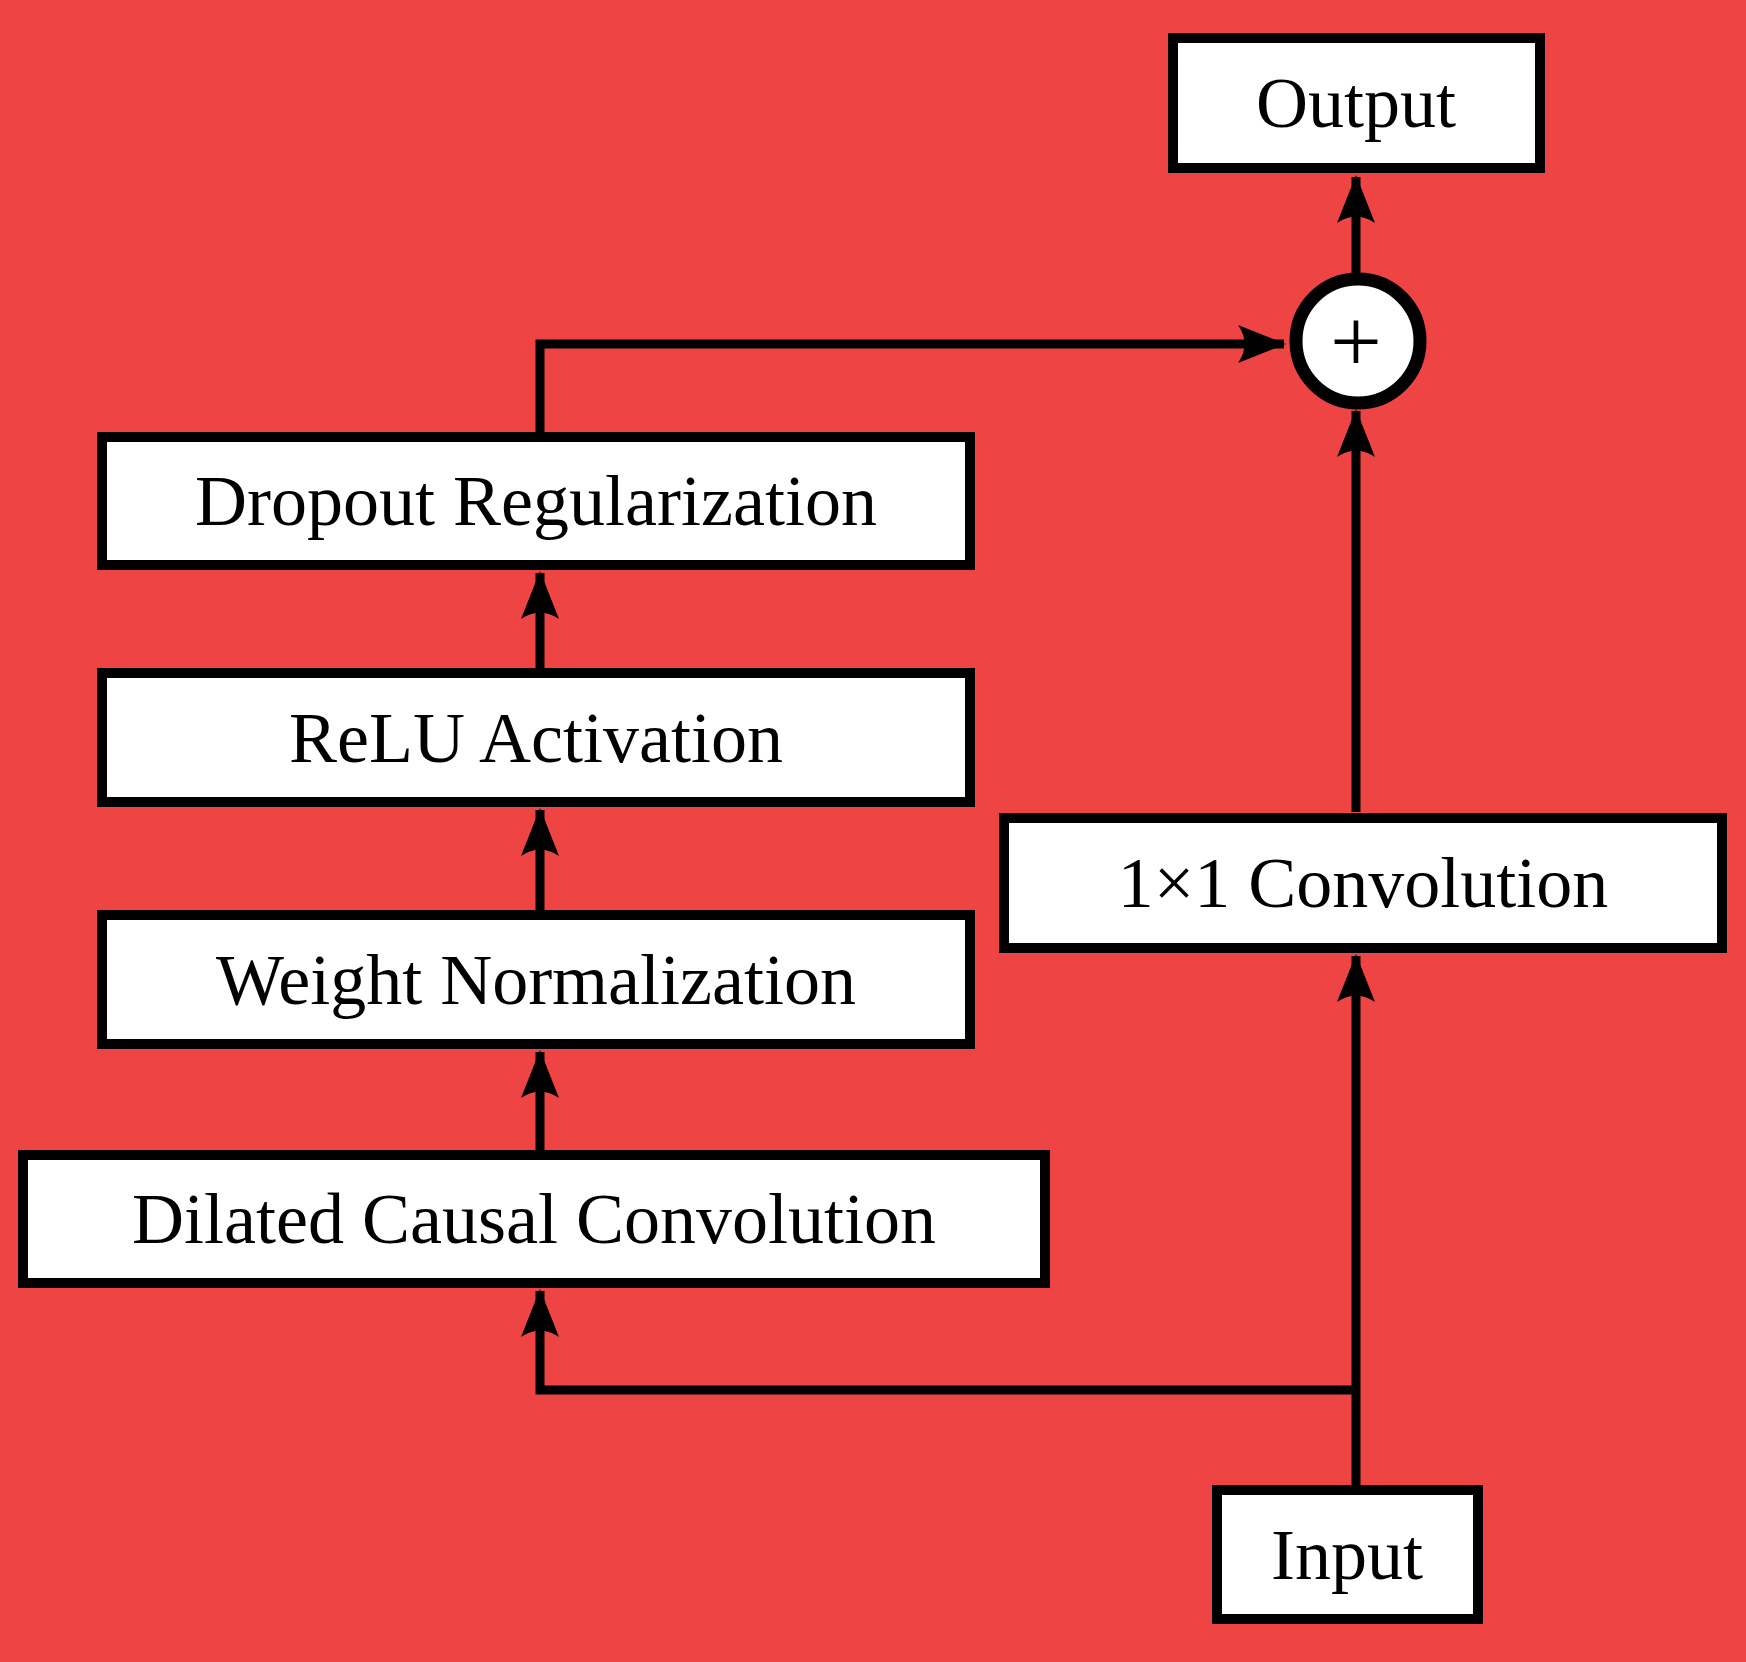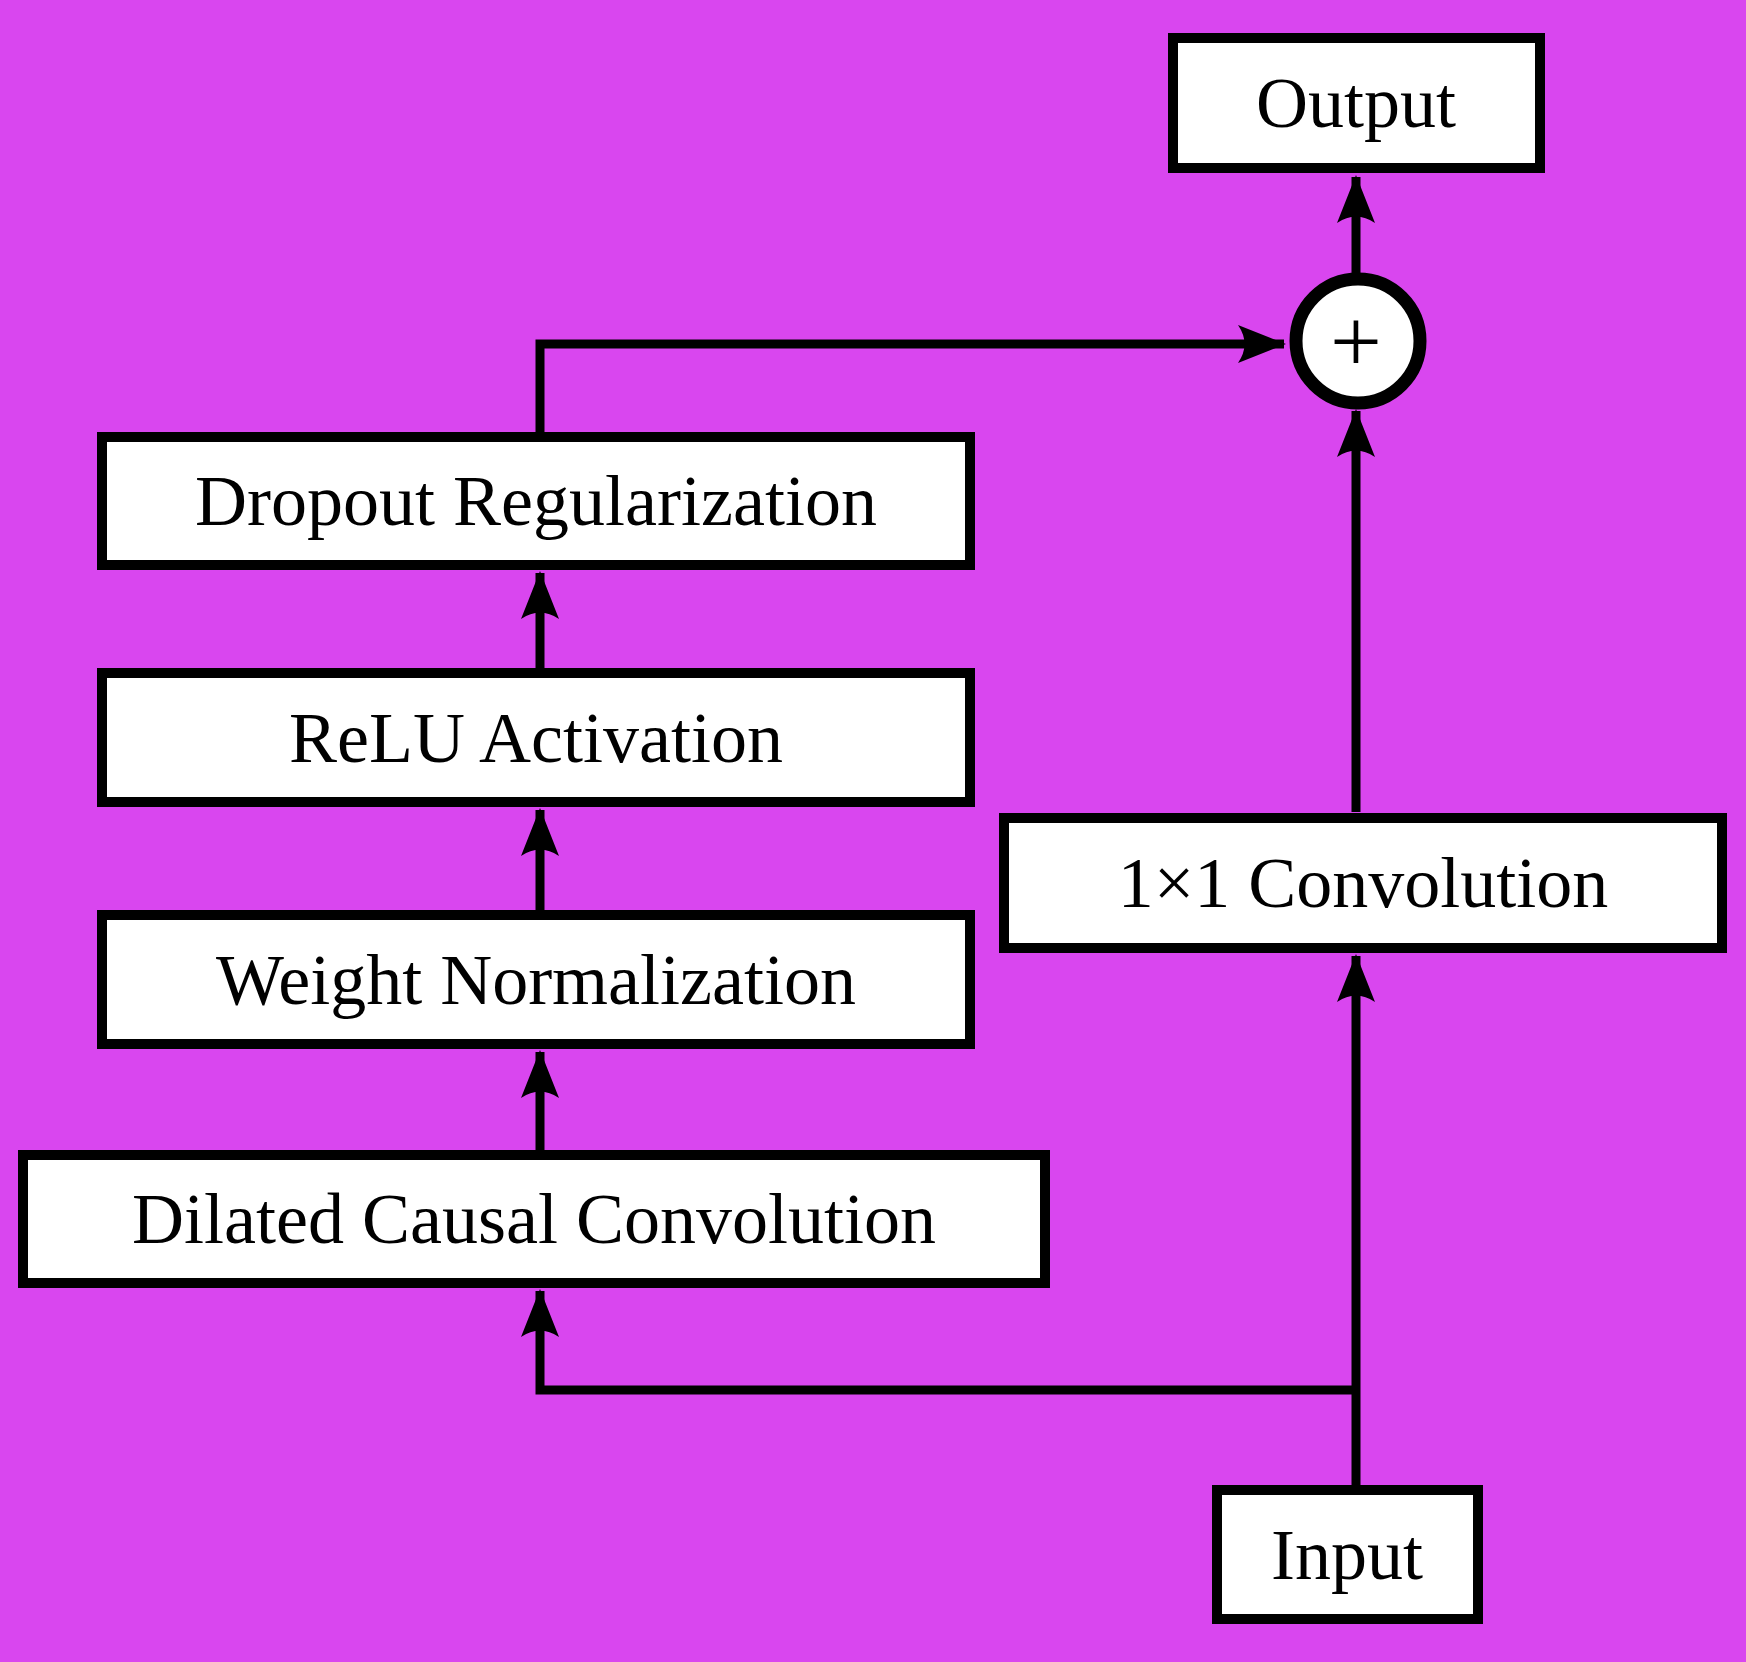--- a/index.html
+++ b/index.html
@@ -4,21 +4,21 @@
 <style>
   html, body {
     margin: 0;
     padding: 0;
     background: #ffffff;
   }
   #canvas {
     position: relative;
     width: 1746px;
     height: 1662px;
-    background: #d946ef;
+    background: #ef4444;
     font-family: "Liberation Serif", "DejaVu Serif", serif;
   }
   svg { display: block; }
   .node-box {
     fill: #ffffff;
     stroke: #000000;
     stroke-width: 10;
   }
   .node-label {
     fill: #000000;

